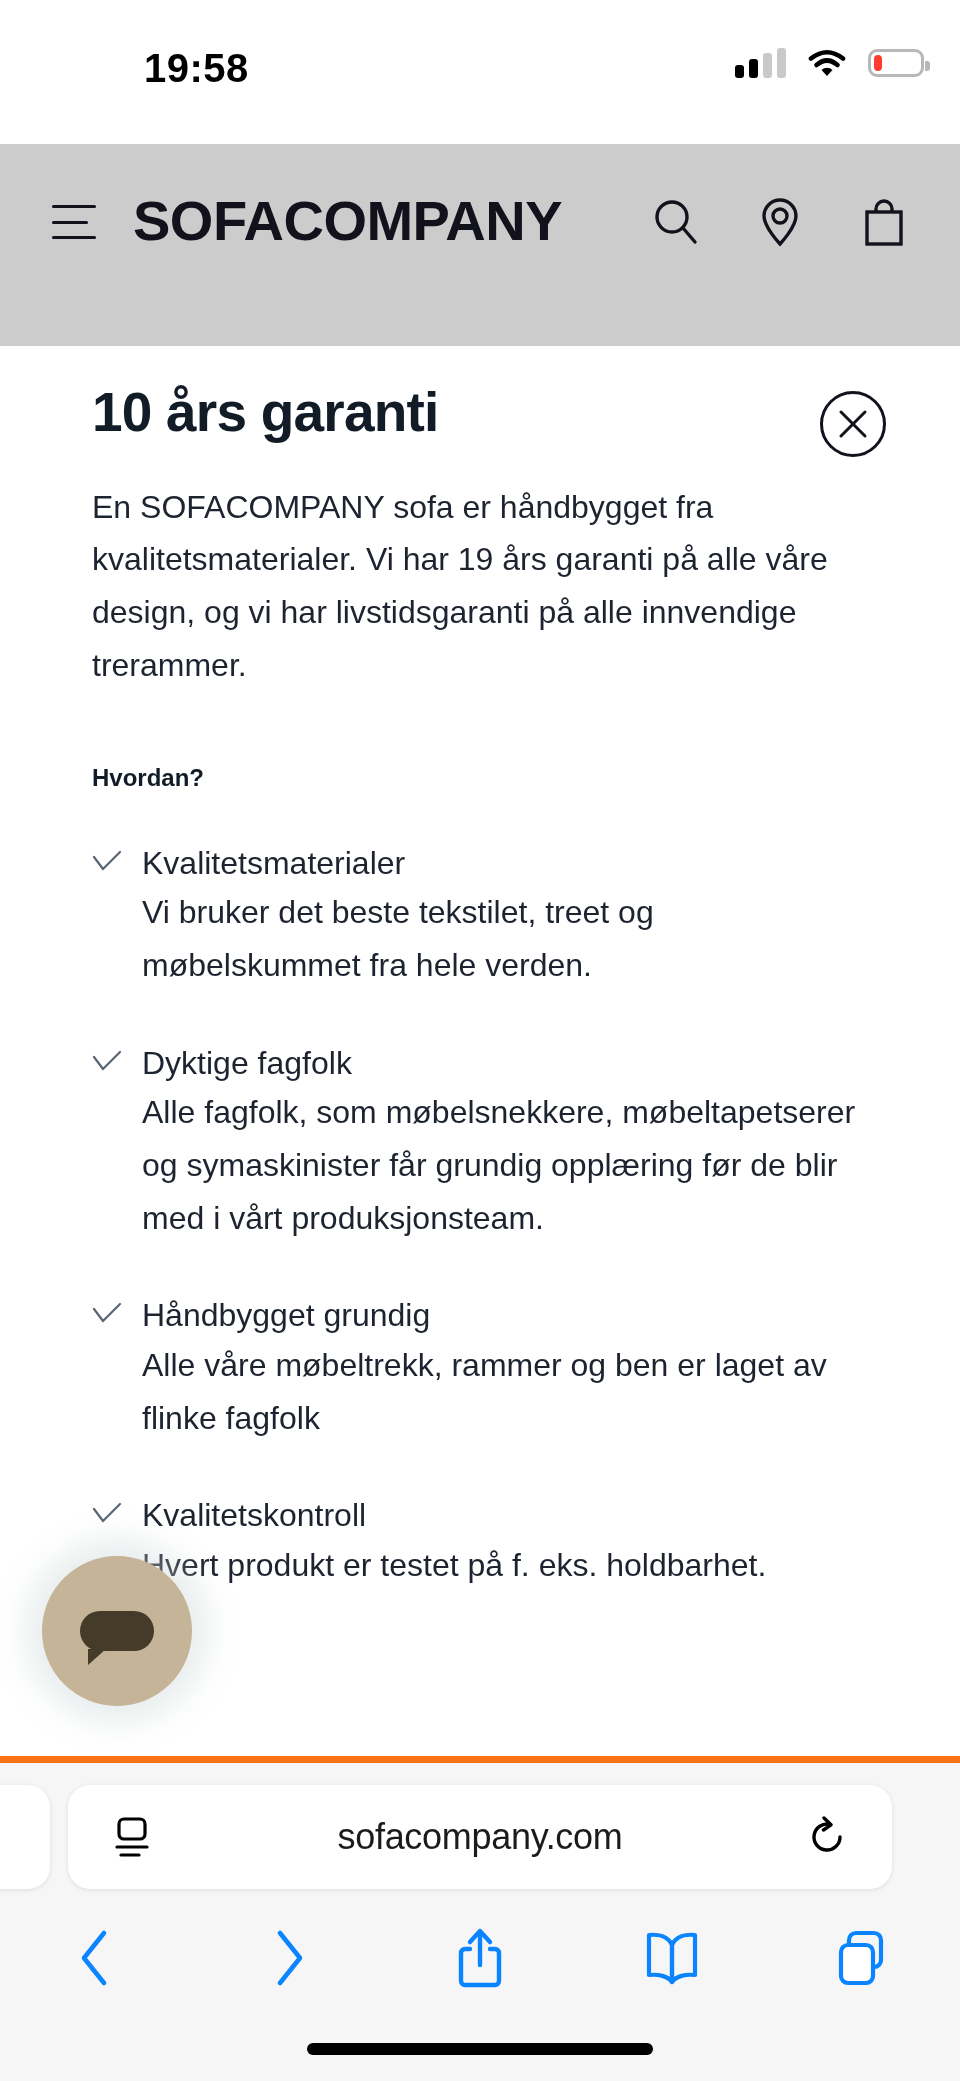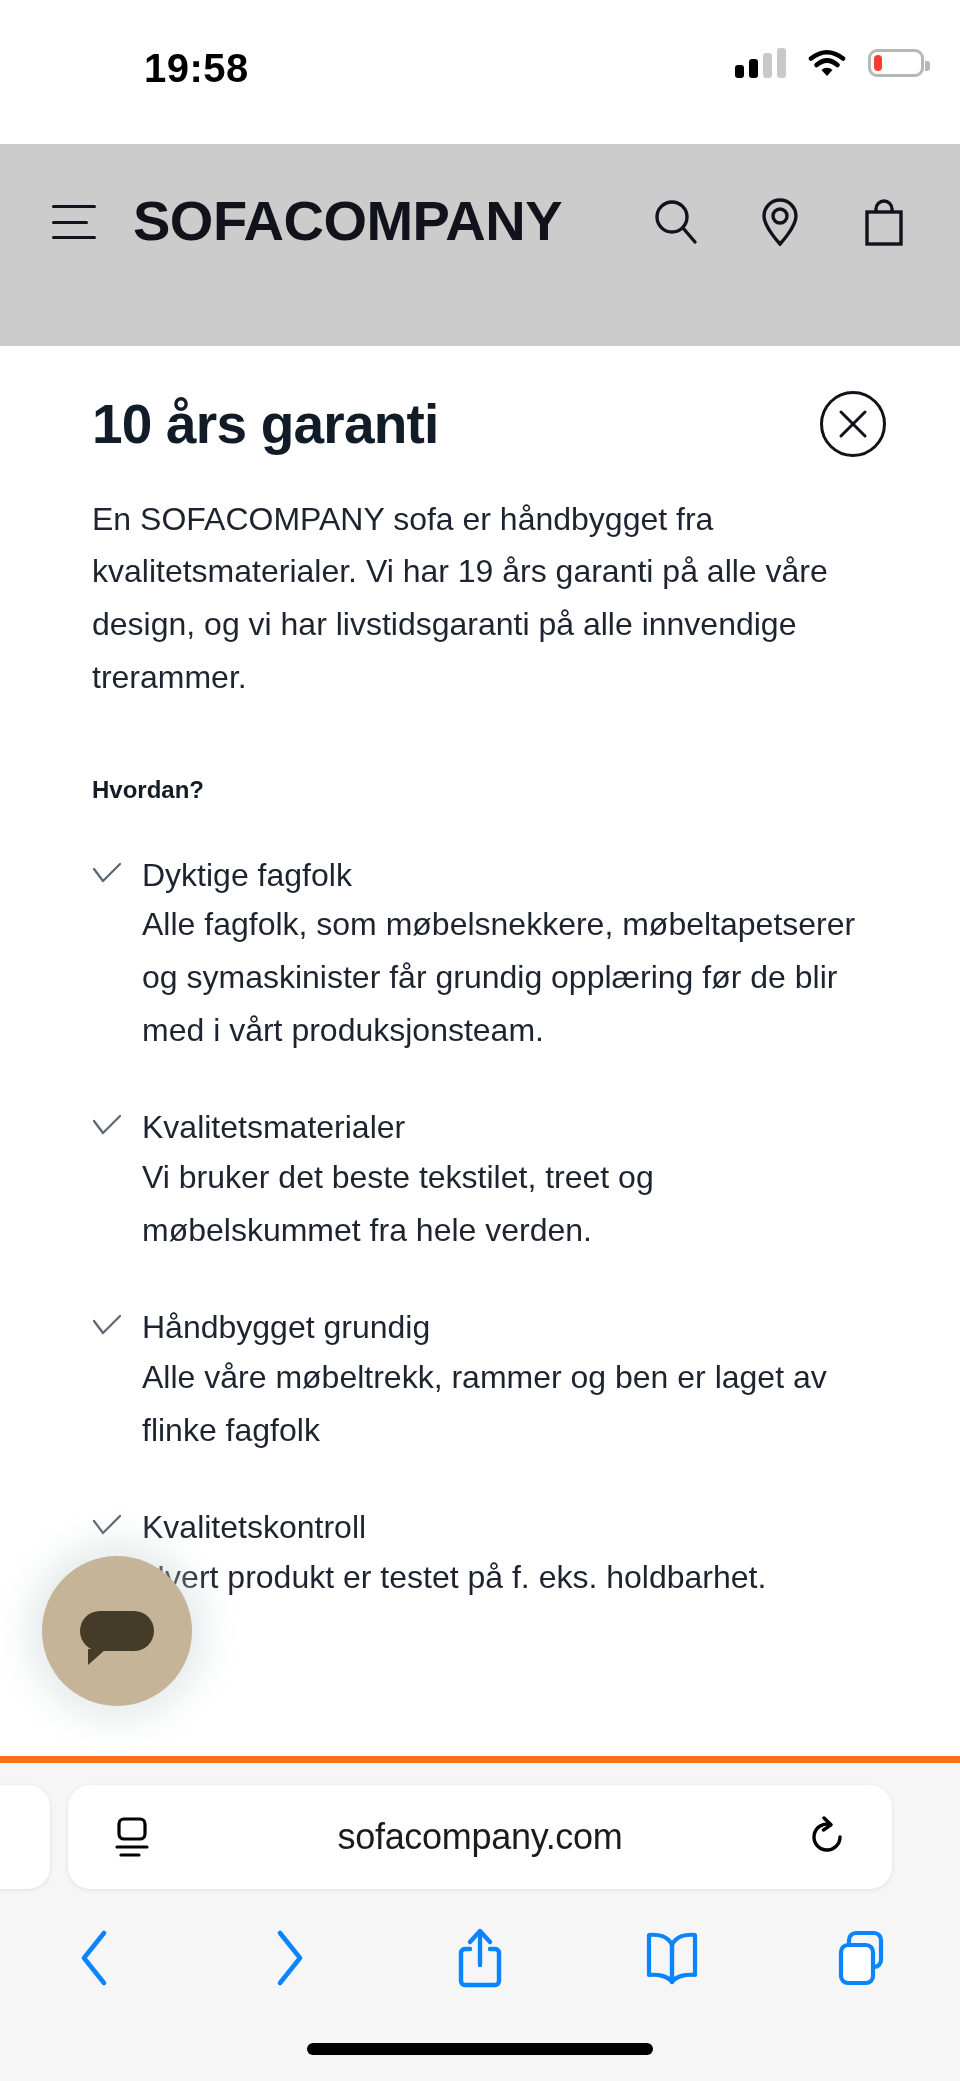--- a/index.html
+++ b/index.html
@@ -73,21 +73,21 @@
   }
   .hdr-icons .ic { width: 52px; height: 52px; display: block; }
 
   
   .sheet {
     position: absolute; top: 346px; left: 0; width: 960px; height: 1410px;
     background: #ffffff;
     border-radius: 40px 40px 0 0;
     overflow: hidden;
   }
-  .sheet-inner { padding: 48px 92px 0 92px; position: relative; }
+  .sheet-inner { padding: 36px 92px 0 92px; position: relative; }
   .sheet-title {
     font-size: 55px; font-weight: 700; color: #111c27;
     letter-spacing: -0.8px; line-height: 1.1;
   }
   .close-btn {
     position: absolute; right: 74px; top: 45px;
     width: 66px; height: 66px; border-radius: 50%;
     border: 3px solid #12121c; background: transparent;
     display: flex; align-items: center; justify-content: center;
   }
@@ -257,34 +257,34 @@
 
       <div class="feature-list">
 
         <div class="feature">
           <div class="check">
             <svg viewBox="0 0 30 22">
                 <path d="M2 7 L11 19 L28 2" stroke="#5a6672" stroke-width="2.2" fill="none" stroke-linecap="round" stroke-linejoin="round"></path>
               </svg>
           </div>
           <div class="body">
-            <div class="f-title">Dyktige fagfolk</div>
-            <div class="f-desc">Alle fagfolk, som møbelsnekkere, møbeltapetserer og symaskinister får grundig opplæring før de blir med i vårt produksjonsteam.</div>
+            <div class="f-title">Kvalitetsmaterialer</div>
+            <div class="f-desc">Vi bruker det beste tekstilet, treet og møbelskummet fra hele verden.</div>
           </div>
         </div>
 
         <div class="feature">
           <div class="check">
             <svg viewBox="0 0 30 22">
                 <path d="M2 7 L11 19 L28 2" stroke="#5a6672" stroke-width="2.2" fill="none" stroke-linecap="round" stroke-linejoin="round"></path>
               </svg>
           </div>
           <div class="body">
-            <div class="f-title">Kvalitetsmaterialer</div>
-            <div class="f-desc">Vi bruker det beste tekstilet, treet og møbelskummet fra hele verden.</div>
+            <div class="f-title">Dyktige fagfolk</div>
+            <div class="f-desc">Alle fagfolk, som møbelsnekkere, møbeltapetserer og symaskinister får grundig opplæring før de blir med i vårt produksjonsteam.</div>
           </div>
         </div>
 
         <div class="feature">
           <div class="check">
             <svg viewBox="0 0 30 22">
                 <path d="M2 7 L11 19 L28 2" stroke="#5a6672" stroke-width="2.2" fill="none" stroke-linecap="round" stroke-linejoin="round"></path>
               </svg>
           </div>
           <div class="body">

